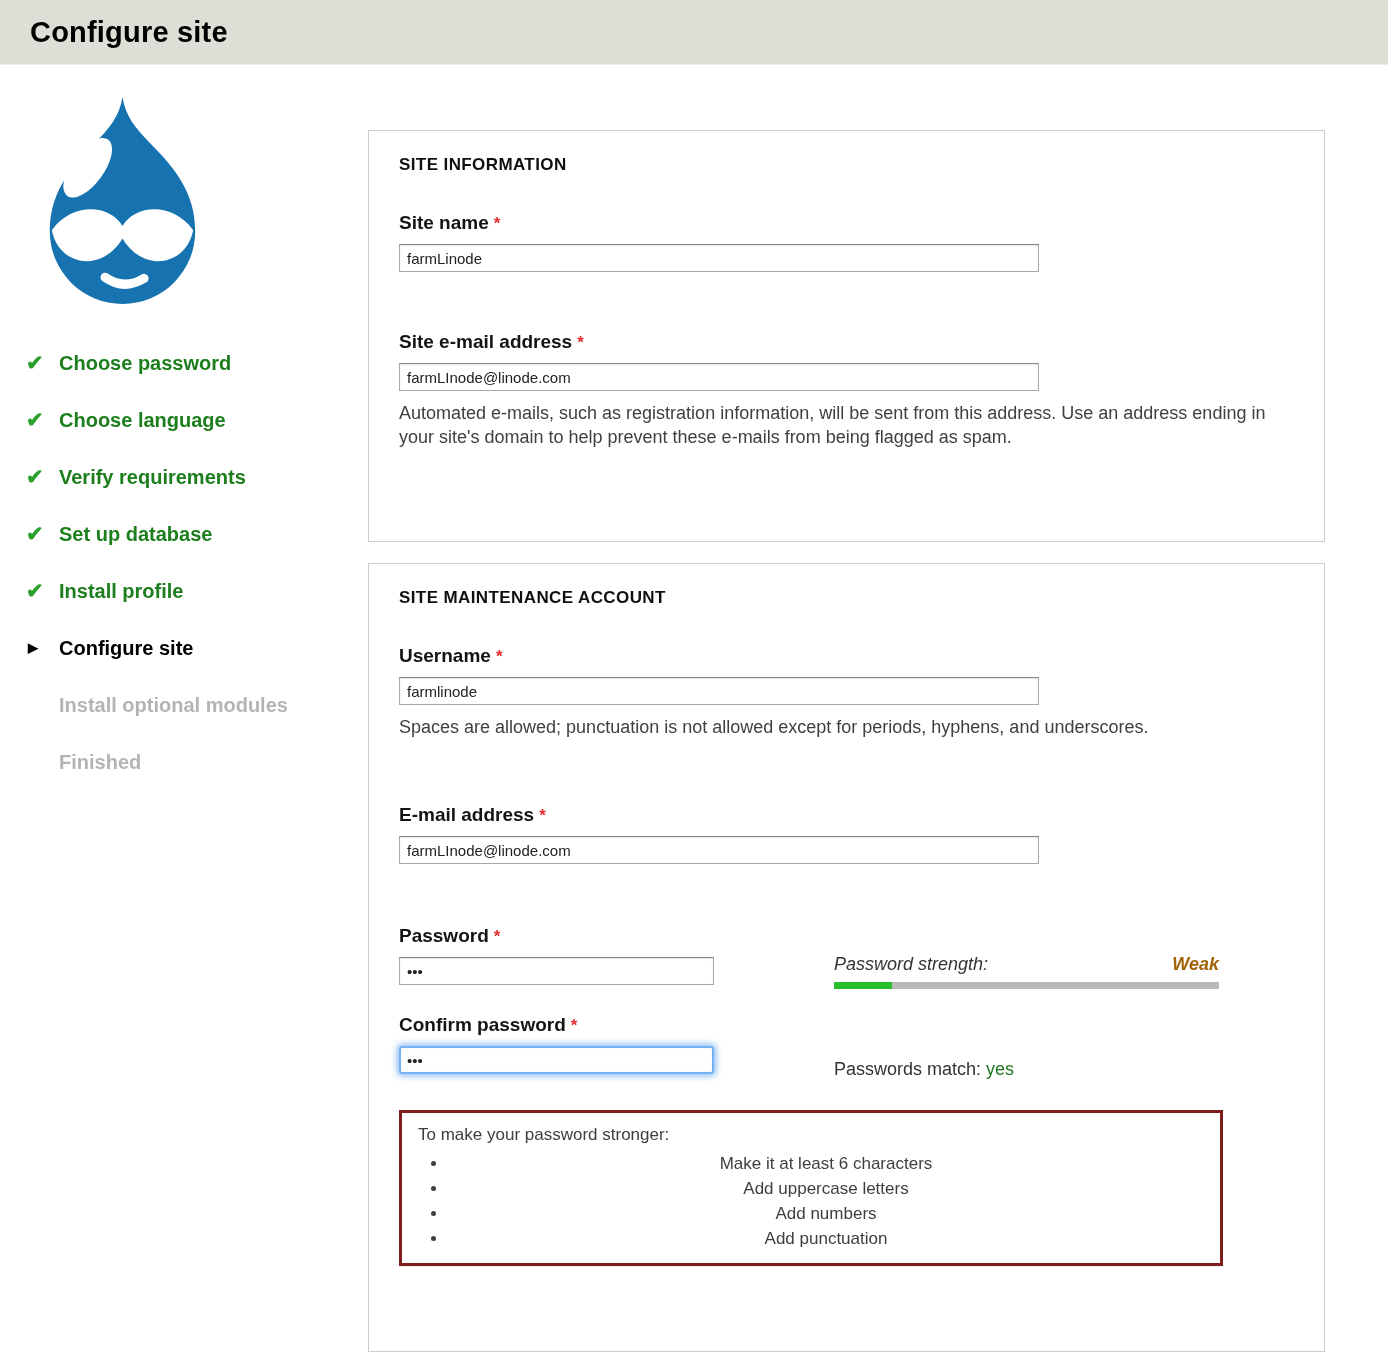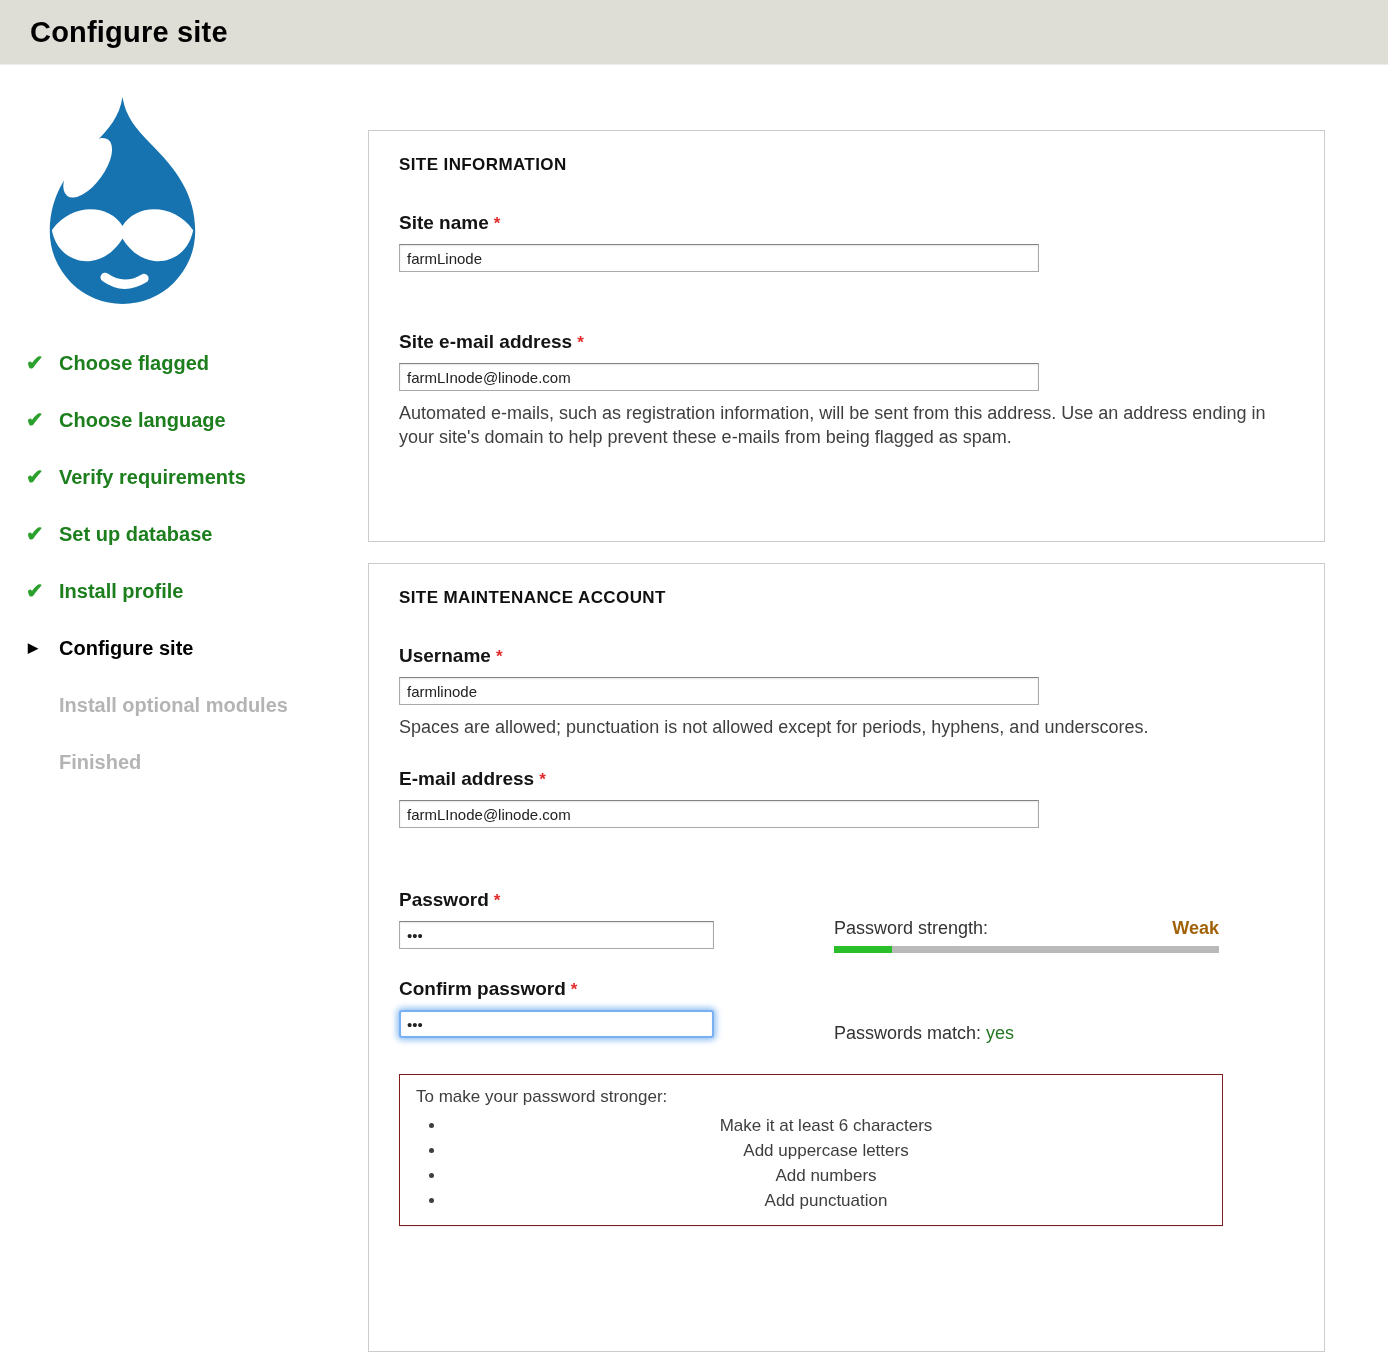--- a/index.html
+++ b/index.html
@@ -70,41 +70,41 @@
     box-shadow: 0 0 6px 2px rgba(110,170,240,.80), inset 0 0 1px rgba(110,170,240,.4);
     border-radius: 3px;
     padding: 1px 6px;
   }
   .help {
     margin-top: 10px; font-size: 18px; color: #3f3f3f;
     line-height: 1.35; max-width: 900px;
   }
   .mt-label-1 { margin-top: 36px; }
   .mt-label-2 { margin-top: 58px; }
-  .mt-email { margin-top: 28px; }
+  .mt-email { margin-top: 64px; }
   
   .pw-row { display: flex; margin-top: 60px; }
   .pw-row.confirm { margin-top: 24px; }
   .pw-left { width: 435px; flex: 0 0 435px; }
   .pw-right { width: 385px; }
   .strength-wrap { padding-top: 30px; }
-  .strength-line { display: flex; justify-content: space-between; align-items: flex-end; }
+  .strength-line { display: flex; justify-content: space-between; align-items: flex-end; font-style: italic; }
   .strength-label { font-size: 18px; color: #333; }
   .strength-level { font-size: 18px; font-weight: bold; color: #a16207; }
   .meter {
     margin-top: 7px; height: 7px; width: 385px; background: #b9b9b9;
     position: relative;
   }
   .meter-fill { height: 7px; background: #2abf2a; width: 0; }
   .match-wrap { padding-top: 46px; font-size: 18px; color: #333; }
   .match-value { color: #227722; }
   
   .tips-box {
     margin-top: 30px; width: 824px;
-    border: 1px solid #7f1d1d; background: #fff;
+    border: 3px solid #7f1d1d; background: #fff;
     padding: 9px 16px 12px;
     font-size: 17px; color: #3e3e3e;
     box-shadow: 0 1px 0 rgba(0,0,0,.06);
   }
   .tips-box .tips-title { margin: 0; line-height: 25px; }
   .tips-box ul { margin: 4px 0 0; padding-left: 30px; text-align: center; }
   .tips-box li { line-height: 25px; color: #3e3e3e; }
 </style>
 </head>
 <body>
@@ -121,21 +121,21 @@
         <path fill="#1673b0" d="M100 3 C97 22 87 34 73 48 C47 74 29 98 29 134 a71 71 0 0 0 142 0 C171 98 153 74 127 48 C113 34 103 22 100 3 Z"></path>
         <ellipse cx="66" cy="72" rx="16" ry="34" transform="rotate(36 66 72)" fill="#ffffff"></ellipse>
         <path fill="#ffffff" d="M31 133 C51 105 88 108 100 129 C112 108 149 105 169 133 C165 154 148 165 131 163 C116 161 106 151 100 141 C94 151 84 161 69 163 C52 165 35 154 31 133 Z"></path>
         <path fill="none" stroke="#ffffff" stroke-width="9" stroke-linecap="round" d="M83 179 q18 13 38 1"></path>
       </svg>
     </div>
 
     <ol class="tasks">
       <li class="task task-done">
         <span class="t-icon">✔</span>
-        <span>Choose flagged</span>
+        <span>Choose password</span>
       </li>
       <li class="task task-done">
         <span class="t-icon">✔</span>
         <span>Choose language</span>
       </li>
       <li class="task task-done">
         <span class="t-icon">✔</span>
         <span>Verify requirements</span>
       </li>
       <li class="task task-done">

